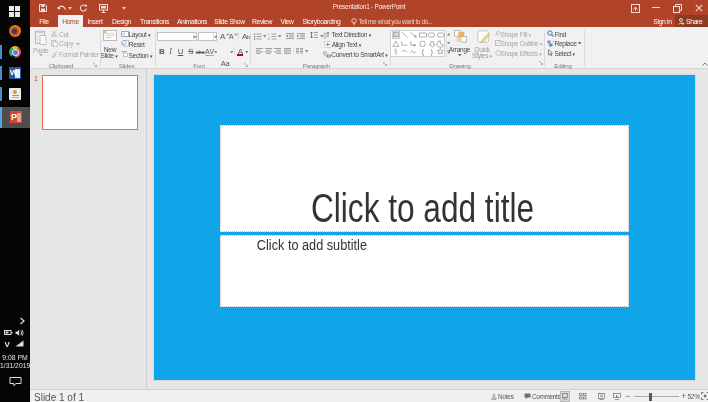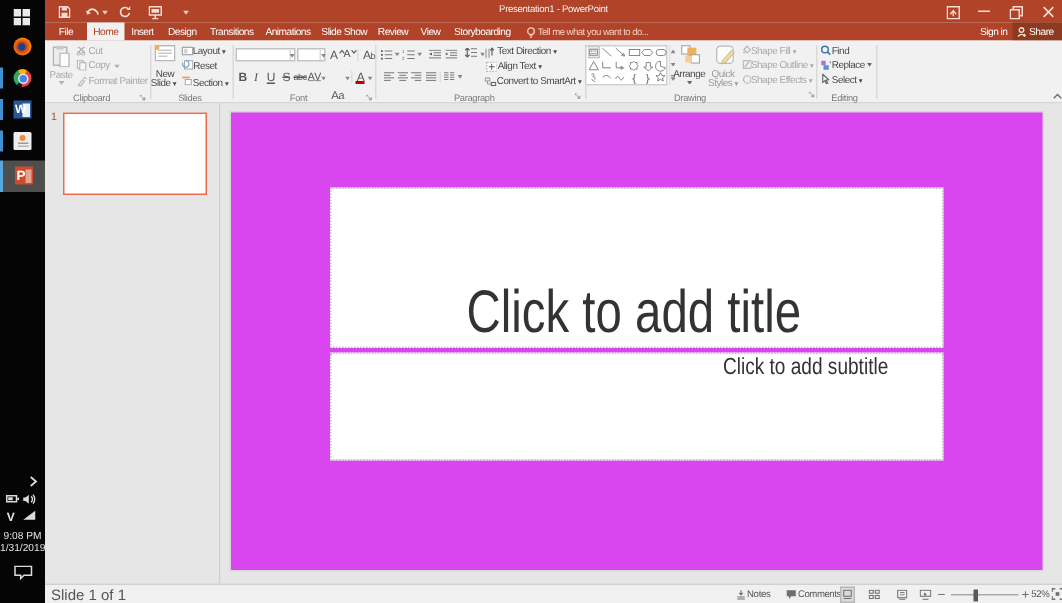--- a/index.html
+++ b/index.html
@@ -18,21 +18,21 @@
 #ribbon { left:30px; top:27px; width:678px; height:42px; background:#f1f1f1; border-bottom:1px solid #d5d5d5; }
 .gdiv { position:absolute; top:3px; width:1px; height:36px; background:#dadada; }
 .glabel { position:absolute; top:35px; font-size:6.2px; letter-spacing:-0.2px; color:#7a7a7a; text-align:center; }
 .rtxt { position:absolute; font-size:6.6px; letter-spacing:-0.3px; color:#4a4a4a; white-space:nowrap; }
 .gtxt { position:absolute; font-size:6.6px; letter-spacing:-0.3px; color:#a8a8a8; white-space:nowrap; }
 .launch { position:absolute; width:5px; height:5px; }
 
 #panel { left:30px; top:69px; width:116px; height:320px; background:#e6e6e6; }
 #paneldiv { left:146px; top:69px; width:1px; height:320px; background:#cfcfcf; }
 #canvas { left:147px; top:69px; width:561px; height:320px; background:#e6e6e6; }
-#slide { left:154px; top:75px; width:541px; height:305px; background:#d946ef; box-shadow:0 0 0 1px #d8d8d8; }
+#slide { left:154px; top:75px; width:541px; height:305px; background:#0ea5e9; box-shadow:0 0 0 1px #d8d8d8; }
 .ph { position:absolute; border:1px dotted #bdbdbd; background:#fff; }
 #statusbar { left:30px; top:389px; width:678px; height:13px; background:#f0f0f0; border-top:1px solid #d0d0d0; }
 .stxt { position:absolute; font-size:6.4px; letter-spacing:-0.2px; color:#565656; white-space:nowrap; }
 </style>
 </head>
 <body>
 
 <div class="abs" id="taskbar">
 
   <svg class="ic" style="left:9px; top:6px;" width="11" height="11" viewBox="0 0 11 11">
@@ -463,21 +463,21 @@
   <div class="ic" style="left:11.5px; top:5.5px; width:96px; height:55px; background:#fff; border:1.5px solid #ed6b4b;"></div>
 </div>
 <div class="abs" id="paneldiv"></div>
 <div class="abs" id="canvas"></div>
 <div class="abs" id="slide">
   <div class="ph" style="left:66px; top:50px; width:409px; height:107px;"></div>
   <div class="ph" style="left:66px; top:160px; width:409px; height:72px;"></div>
   <div class="abs" style="left:64px; top:113px; width:409px; text-align:center;">
     <div style="font-size:40px; color:#333; line-height:1; transform:scaleX(0.79); transform-origin:50% 50%; white-space:nowrap;">Click to add title</div>
   </div>
-  <div class="abs" style="left:66px; top:162px; width:409px; text-align:right;">
+  <div class="abs" style="left:66px; top:162px; width:409px; text-align:left;">
     <div style="font-size:15.5px; color:#333; line-height:1; transform:scaleX(0.82); transform-origin:50% 50%; white-space:nowrap;">Click to add subtitle</div>
   </div>
 </div>
 <div class="abs" id="statusbar">
   <div class="stxt" style="left:4px; top:2px; font-size:10px; letter-spacing:0;">Slide 1 of 1</div>
   <svg class="ic" style="left:460.5px; top:2.5px;" width="6" height="7" viewBox="0 0 6 7">
       <path d="M3 0.5 v3 M1.8 2.2 L3 3.6 L4.2 2.2" fill="none" stroke="#6e6e6e" stroke-width="0.7"></path>
       <path d="M0.5 5 h5 M0.5 6.3 h5" stroke="#6e6e6e" stroke-width="0.7"></path>
     </svg>
   <div class="stxt" style="left:468px; top:2.5px;">Notes</div>

